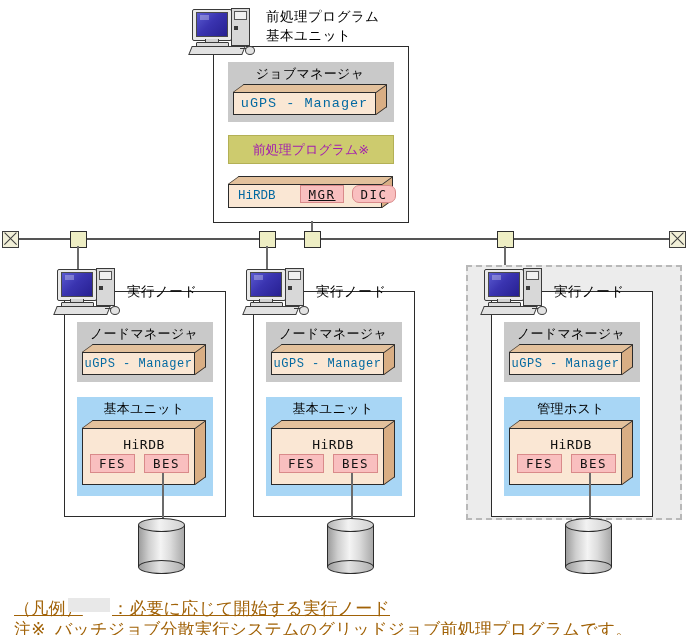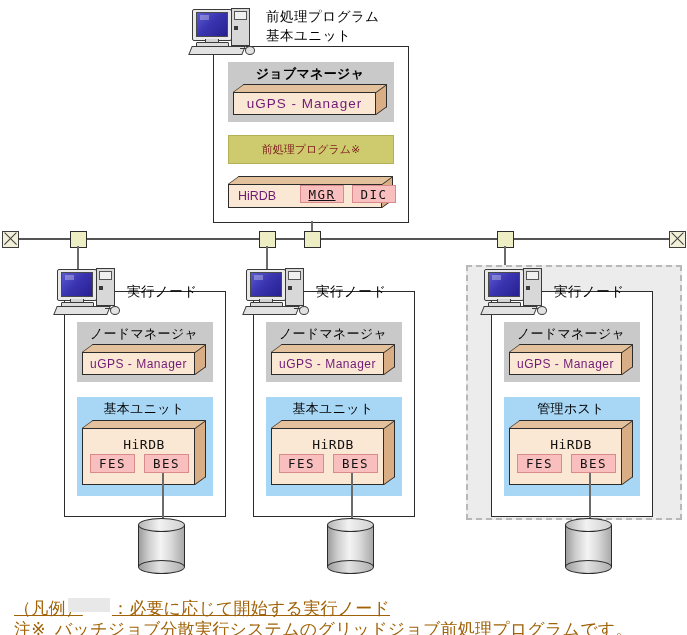--- a/index.html
+++ b/index.html
@@ -56,22 +56,22 @@
   .box3d{position:absolute;}
   .box3d .face{position:absolute;left:0;bottom:0;width:calc(100% - 11px);height:calc(100% - 8px);
       background:#fae7d4;border:1.3px solid #2b2b2b;box-sizing:border-box;
       display:flex;align-items:center;justify-content:center;}
   .box3d .top{position:absolute;left:0;top:0;width:calc(100% - 11px);height:8px;
       background:#e3c19c;border-left:1.3px solid #2b2b2b;border-top:1.3px solid #2b2b2b;
       box-sizing:border-box;transform:skewX(-54deg);transform-origin:bottom left;}
   .box3d .side{position:absolute;right:0;top:8px;width:11px;height:calc(100% - 8px);
       background:#d9ae84;border:1.3px solid #2b2b2b;border-left:none;box-sizing:border-box;
       transform:skewY(-36deg);transform-origin:top left;}
-  .box3d .label{font-size:13.5px;color:#701a75;letter-spacing:1px;white-space:nowrap;
-      font-family:Liberation Sans, sans-serif;}
+  .box3d .label{font-size:13.5px;color:#0369a1;letter-spacing:1px;white-space:nowrap;
+      font-family:Liberation Mono, monospace;}
   .box3d .label-top{position:absolute;left:0;right:0;top:5px;text-align:center;font-size:13px;
       color:#111;font-family:"DejaVu Sans Mono","Liberation Mono",monospace;letter-spacing:.5px;}
 
   
   .chip{position:absolute;background:#f9bfbf;border:1.2px solid #d98a8a;
       display:flex;align-items:center;justify-content:center;
       font-size:12.5px;letter-spacing:1.5px;color:#111;
       font-family:"DejaVu Sans Mono","Liberation Mono",monospace;}
 
   
@@ -106,41 +106,41 @@
     <div class="abs tower-slot"></div>
     <div class="abs tower-btn"></div>
   <div class="abs kb"></div>
     <div class="abs mouse-cord"></div>
     <div class="abs mouse"></div>
 </div>
 <div class="abs node-label" style="left:266px;top:8px;">前処理プログラム</div>
 <div class="abs node-label" style="left:266px;top:27px;">基本ユニット</div>
 
 <div class="abs panel-grey" style="left:228px;top:62px;width:164px;height:58px;"></div>
-<div class="abs group-title" style="left:228px;top:65px;width:164px;font-weight:bold;">ジョブマネージャ</div>
+<div class="abs group-title" style="left:228px;top:65px;width:164px;">ジョブマネージャ</div>
 <div class="box3d" style="left:233px;top:84px;width:154px;height:31px;">
   <div class="top"></div>
     <div class="side"></div>
   <div class="face">
       <span class="label">uGPS - Manager</span>
     </div>
 </div>
 
 <div class="abs panel-olive" style="left:228px;top:135px;width:164px;height:27px;display:flex;align-items:center;justify-content:center;">
-  <span style="font-size:11px;color:#7f1d1d;">前処理プログラム※</span>
+  <span style="font-size:13px;color:#a21caf;">前処理プログラム※</span>
 </div>
 
 <div class="box3d" style="left:228px;top:176px;width:165px;height:32px;">
   <div class="top"></div>
     <div class="side"></div>
   <div class="face" style="justify-content:flex-start;">
     <span class="label" style="margin-left:9px;font-size:12.5px;letter-spacing:0px;">HiRDB</span>
   </div>
   <div class="chip" style="left:72px;bottom:5px;width:42px;height:16px;text-decoration:underline;">MGR</div>
-  <div class="chip" style="left:124px;bottom:5px;width:42px;height:16px;">DIC</div>
+  <div class="chip" style="left:124px;bottom:5px;width:42px;height:16px;border-radius:7px;">DIC</div>
 </div>
 
 <div class="abs vline" style="left:311px;top:221px;height:18px;"></div>
 
 <div class="abs" id="bus-line"></div>
 <div class="abs terminator" style="left:2px;top:231px;"></div>
 <div class="abs terminator" style="left:669px;top:231px;"></div>
 
 <div class="abs tap" style="left:70px;top:231px;"></div>
 <div class="abs tap" style="left:259px;top:231px;"></div>

